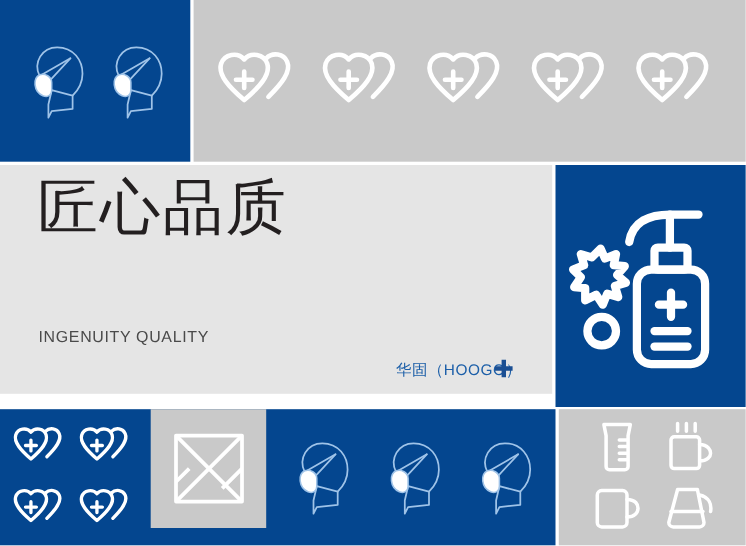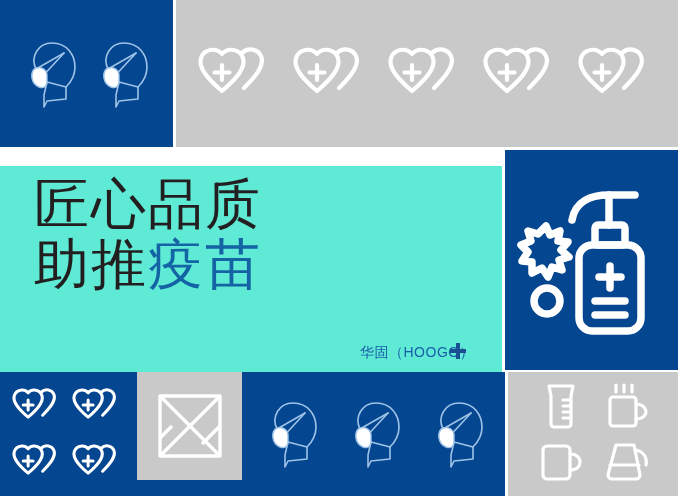--- a/index.html
+++ b/index.html
@@ -24,22 +24,22 @@
   }
   .top-gray{
     position:absolute;left:176px;top:0;width:502px;height:147px;
     background:#c9c9c9;
     display:flex;align-items:center;justify-content:space-around;
     padding:0 14px;box-sizing:border-box;
   }
 
   
   .mid-card{
-    position:absolute;left:0;top:166px;width:502px;height:208px;
-    background:#5eead4;
+    position:absolute;left:0;top:150px;width:502px;height:208px;
+    background:#e5e5e5;
   }
   .headline{
     position:absolute;left:34px;top:8px;
     font-size:55px;line-height:60px;
     letter-spacing:2px;
     font-weight:400;
     color:#231f20;
     white-space:nowrap;
   }
   .headline .l2{display:block;}
@@ -178,26 +178,24 @@
         </g>
       </svg>
     </span>
 
   </div>
 
   <div class="mid-card">
 
     <div class="headline">
       <span>匠心品质</span>
-      <span class="l2">
-        <span>助推</span><span class="hl-blue">疫苗</span>
-      </span>
     </div>
 
     <div class="subline">
+      <div>INGENUITY QUALITY</div>
     </div>
 
     <div class="brand">华固（HOOGO）</div>
 
     <span class="mini-plus">
       <svg width="18" height="18" viewBox="0 0 18 18">
         <path d="M7 1 H11 V7 H17 V11 H11 V17 H7 V11 H1 V7 H7 Z" fill="#1b4f93"></path>
       </svg>
     </span>
 

